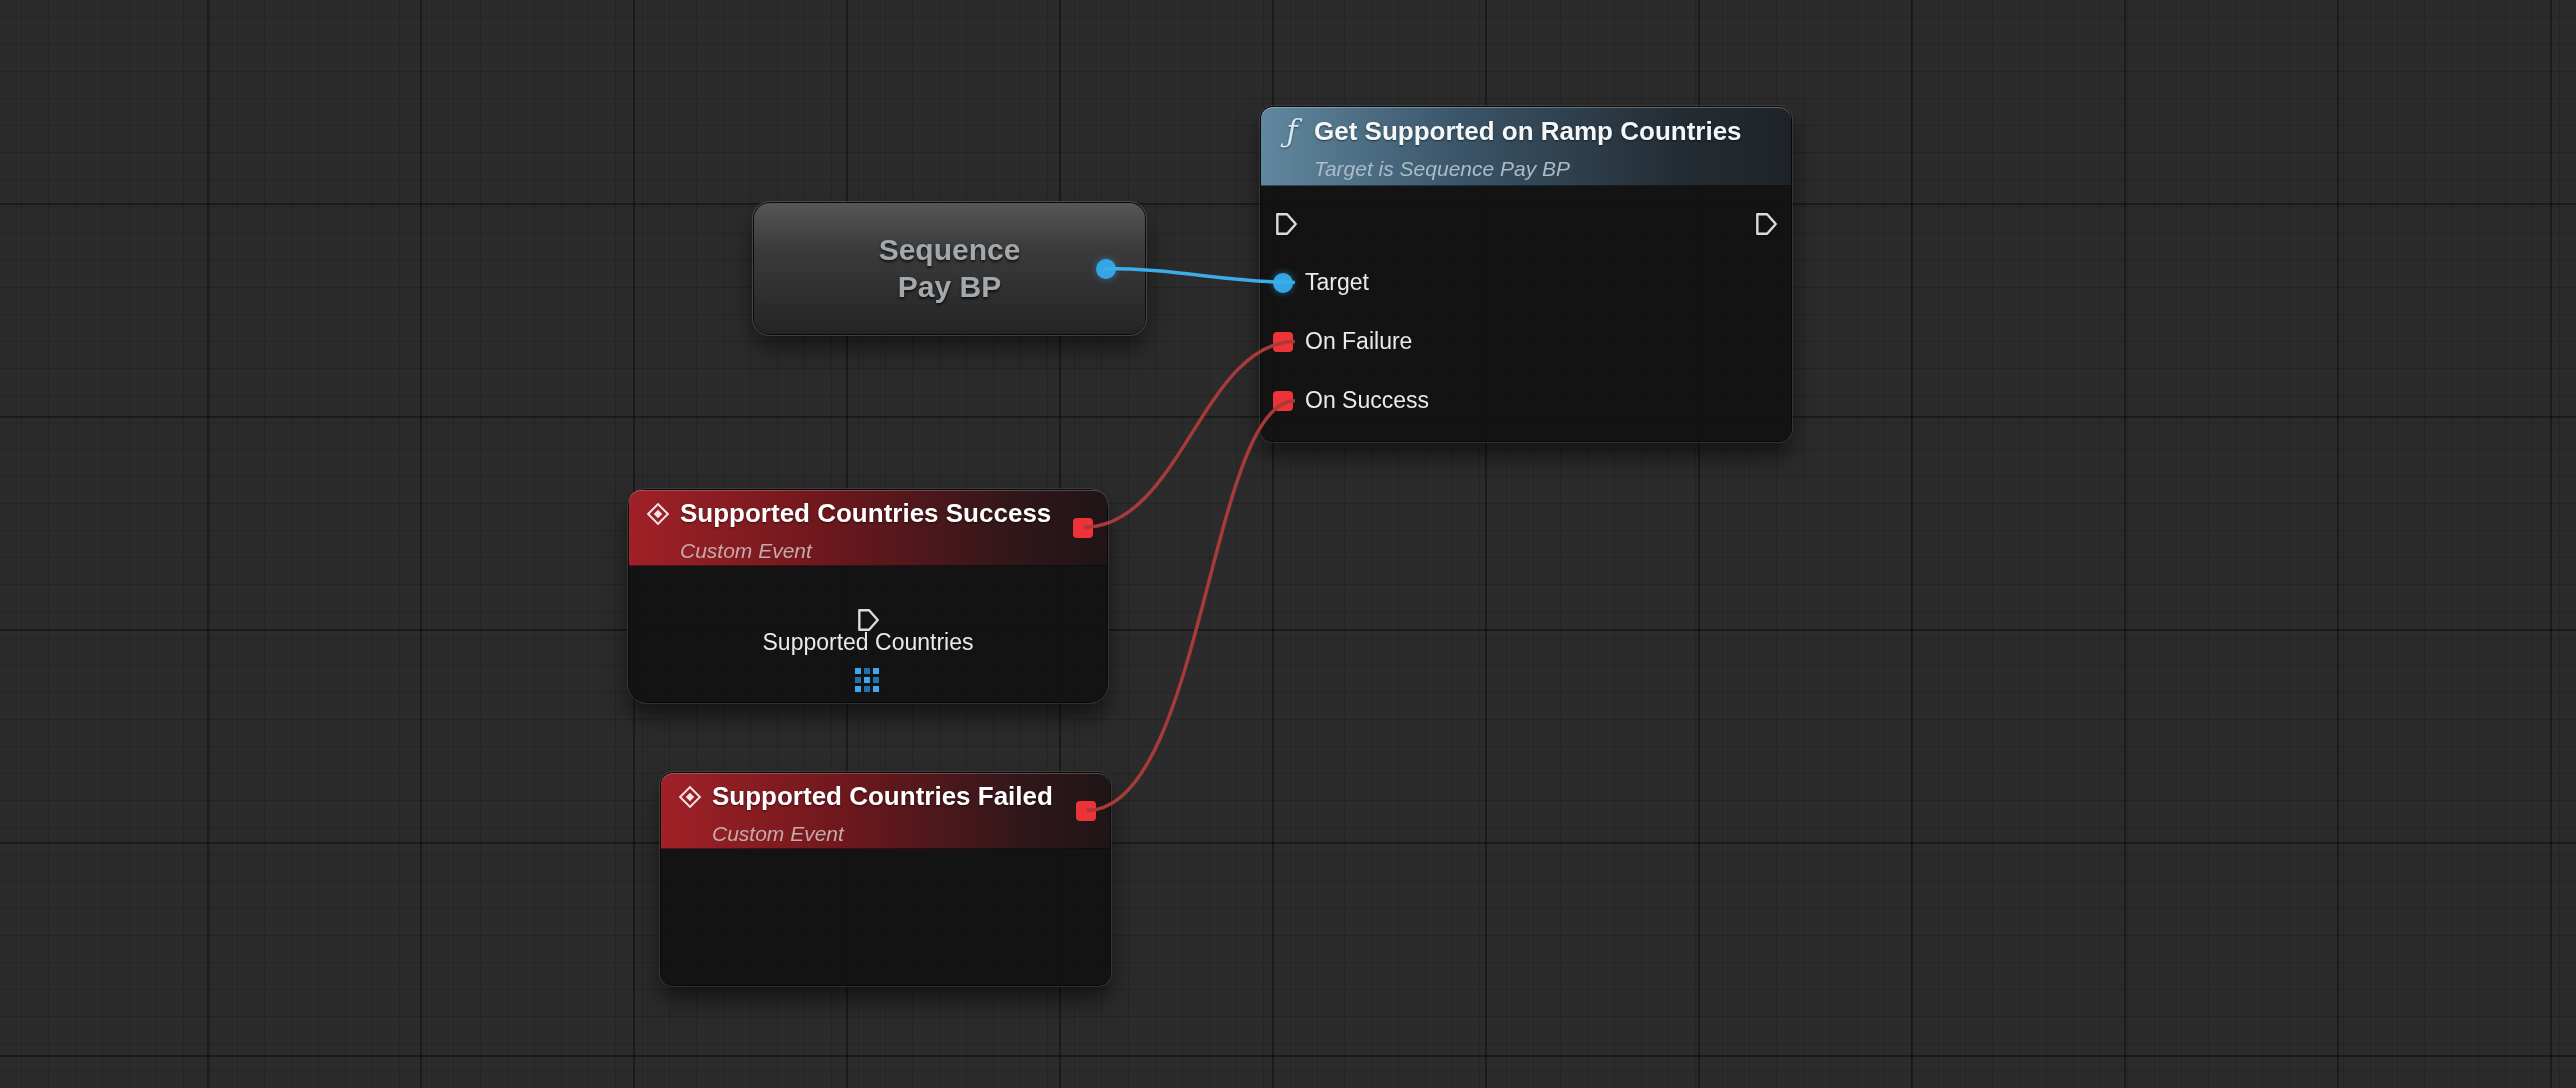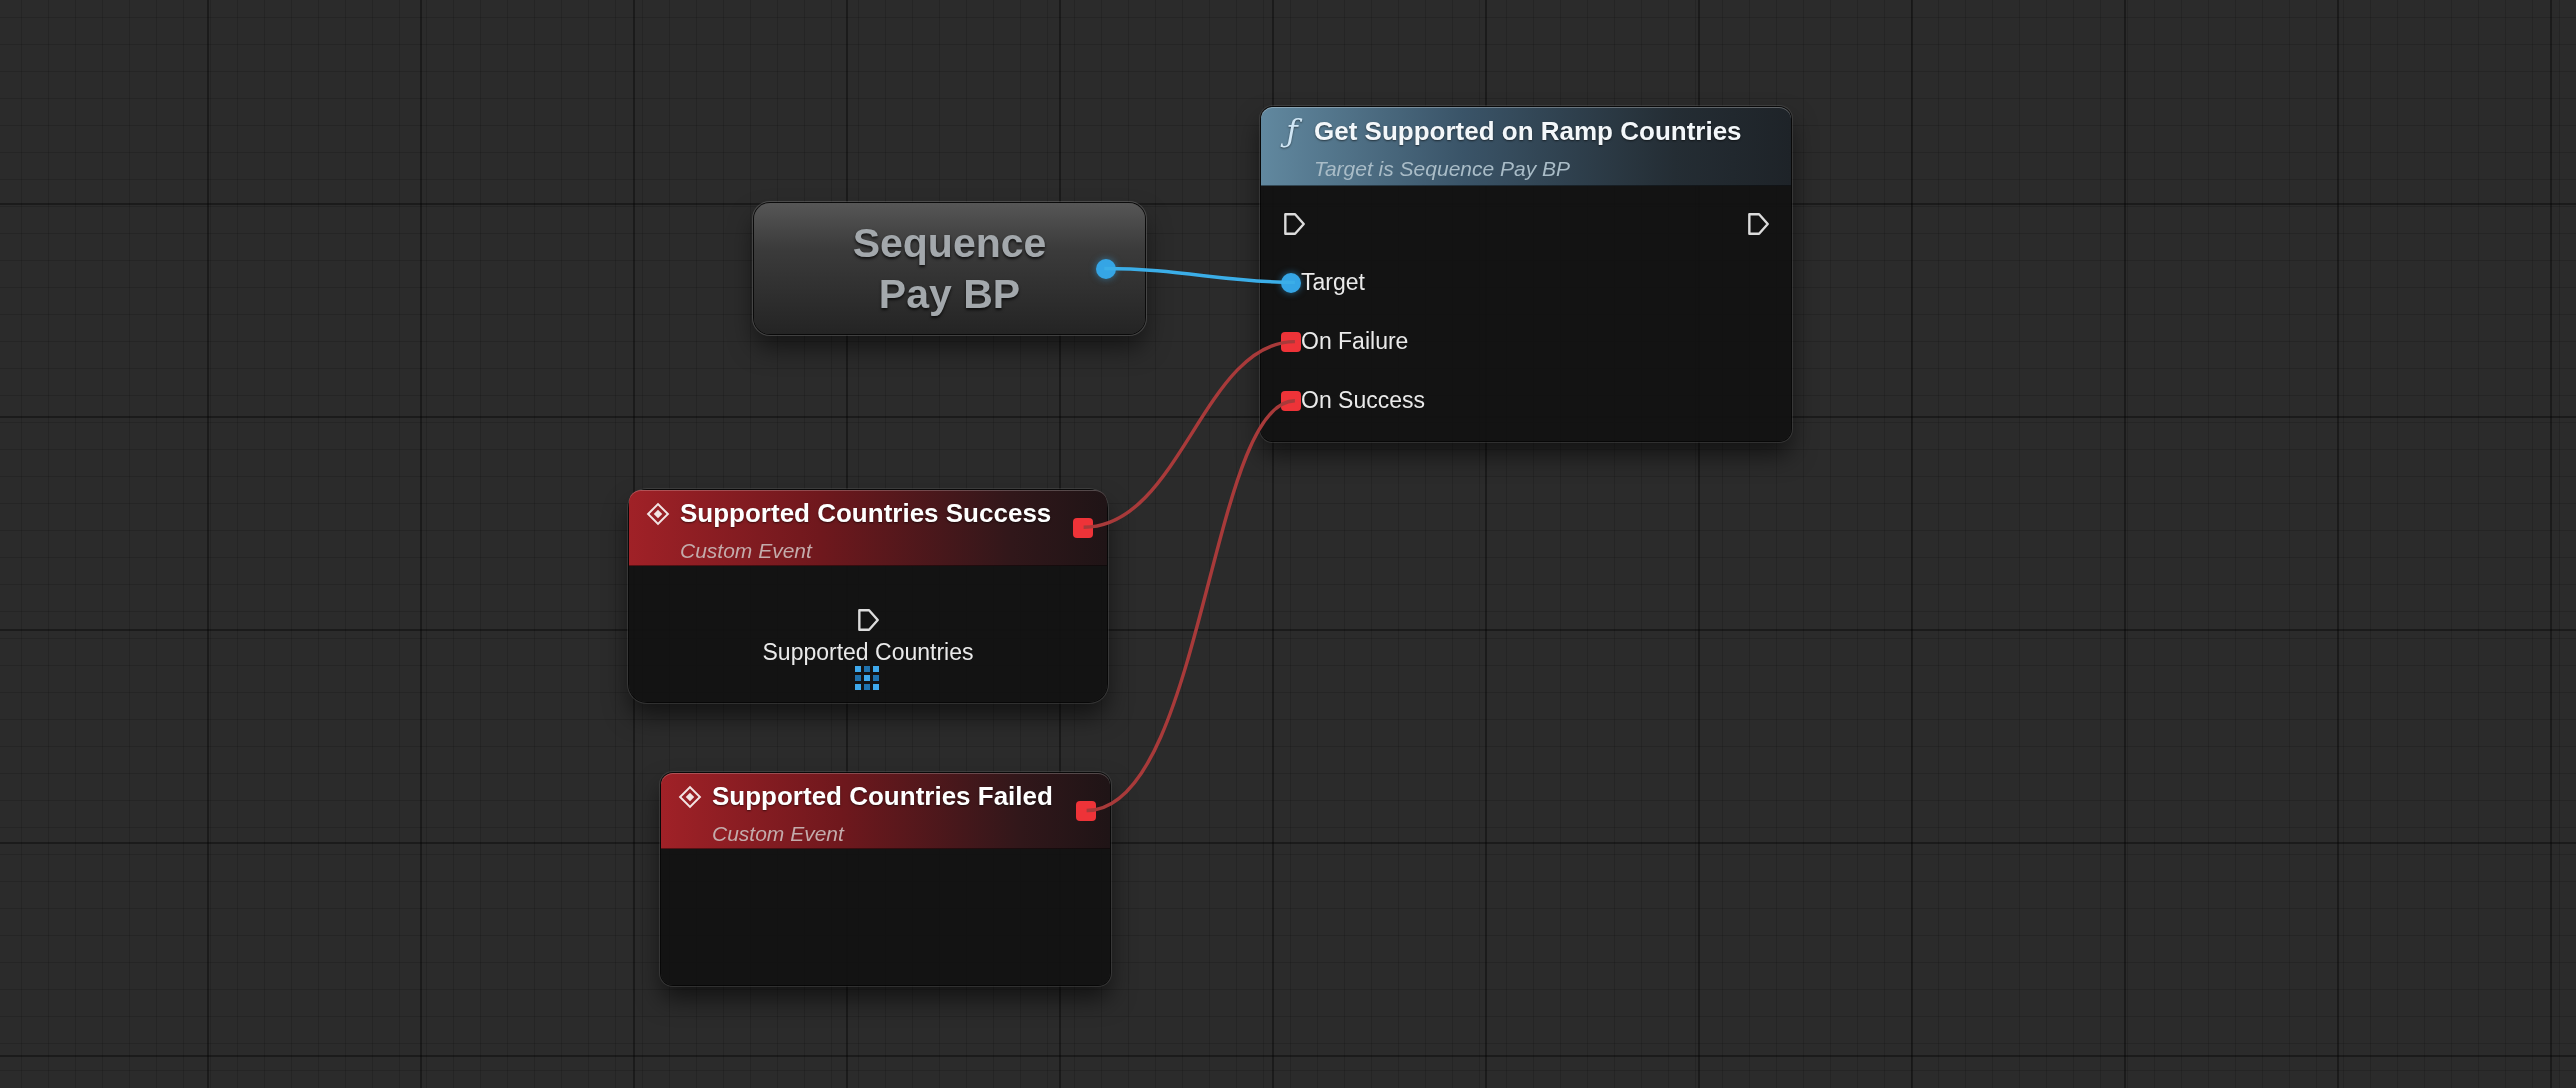--- a/index.html
+++ b/index.html
@@ -32,21 +32,21 @@
   }
 
   
   .var-node {
     border-radius: 16px;
     background: linear-gradient(180deg, #565656 0%, #3b3b3b 35%, #242424 100%);
     display: flex; align-items: center; justify-content: center;
     box-shadow: 0 0 0 1px rgba(0,0,0,0.85), 0 0 0 2px rgba(140,140,140,0.35), 0 14px 24px rgba(0,0,0,0.5);
   }
   .var-title {
-    font-size: 41px; font-weight: bold; color: #a3a8ac;
+    font-size: 30px; font-weight: bold; color: #a3a8ac;
     line-height: 1.22; text-align: center;
     text-shadow: 0 2px 3px rgba(0,0,0,0.7);
   }
   .var-title span { display: block; }
   .var-out-pin {
     position: absolute; right: 29px; top: 50%; transform: translateY(-50%);
   }
 
   
   .hdr { border-radius: 12px 12px 0 0; position: relative; }
@@ -68,21 +68,21 @@
   .ev-hdr .hdr-sub { color: #c3abab; }
   .fn-icon {
     font-family: "DejaVu Serif", serif; font-style: italic;
     font-size: 31px; color: #cfe6f5; line-height: 1; width: 26px; text-align: center;
     text-shadow: 0 1px 2px rgba(0,0,0,0.5);
   }
   .ev-icon { width: 26px; height: 26px; display: inline-flex; }
 
   
   .body { padding: 8px 0 10px; }
-  .row { height: 59px; display: flex; align-items: center; padding: 0 20px; gap: 0; position: relative; }
+  .row { height: 59px; display: flex; align-items: center; padding: 0 12px; gap: 12px; position: relative; }
   .row.between { justify-content: space-between; }
   .row.right { justify-content: flex-end; flex-direction: column; }
   .pin-label { font-size: 23px; color: #eaeaea; white-space: nowrap; }
 
   .pin { display: inline-block; flex: 0 0 auto; }
   .pin.circle { width: 20px; height: 20px; border-radius: 50%; background: #35a5e5; box-shadow: 0 0 7px rgba(53,165,229,0.55); }
   .pin.square { width: 20px; height: 20px; border-radius: 4px; background: #ee3338; }
   .pin.ring-magenta { width: 19px; height: 19px; border-radius: 50%; border: 4px solid #d81fc1; background: transparent; }
   .exec-pin { width: 26px; height: 26px; display: inline-flex; }
   .delegate-pin { position: absolute; right: 14px; top: 50%; transform: translateY(-50%); }

